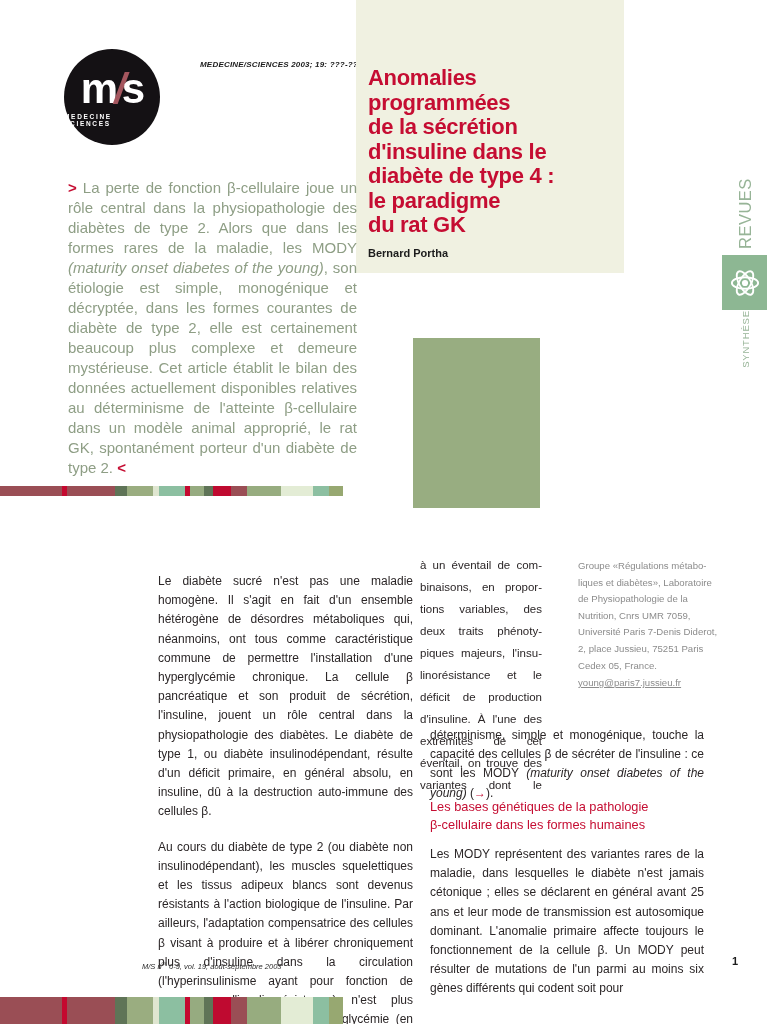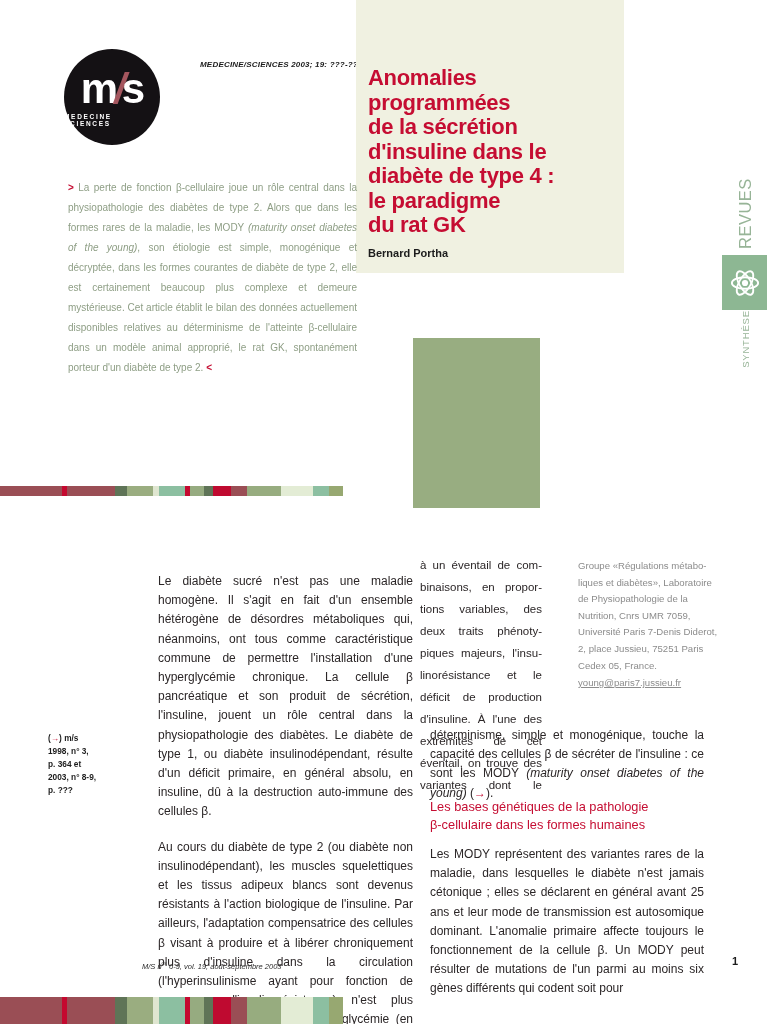--- a/index.html
+++ b/index.html
@@ -24,21 +24,21 @@
   .revues{position:absolute;left:712px;top:203px;width:70px;height:22px;transform:rotate(-90deg);
         text-align:center;font-size:16.5px;color:var(--sage_text,#97b497);letter-spacing:.5px;}
   .icon-box{position:absolute;left:722px;top:255px;width:45px;height:55px;background:var(--sage,#8db793);
         display:flex;align-items:center;justify-content:center;}
   .synthese{position:absolute;left:712px;top:332px;width:70px;height:14px;transform:rotate(-90deg);
         text-align:center;font-size:9.5px;color:var(--sage_text,#97b497);letter-spacing:.8px;}
 
   .green-rect{position:absolute;left:413px;top:338px;width:127px;height:170px;background:var(--olive,#98ad81);}
 
   
-  .abstract{position:absolute;left:68px;top:178px;width:289px;font-size:10px;line-height:20px;
+  .abstract{position:absolute;left:68px;top:178px;width:289px;font-size:15px;line-height:20px;
         text-align:justify;color:var(--abstract_green,#8e9e85);hyphens:auto;}
   .abstract .mark{color:var(--accent_red,#c50d32);font-weight:bold;}
 
   
   .strip{position:absolute;left:0;display:flex;overflow:hidden;}
   .strip-top{top:486px;height:10px;width:343px;}
   .strip-bottom{top:997px;height:27px;width:343px;}
   .strip-seg{height:100%;flex:0 0 auto;}
 
   
@@ -121,25 +121,20 @@
       <div class="strip-seg" style="width: 14px; background: rgb(150, 171, 128);"></div>
       <div class="strip-seg" style="width: 9px; background: rgb(95, 116, 87);"></div>
       <div class="strip-seg" style="width: 18px; background: rgb(191, 10, 48);"></div>
       <div class="strip-seg" style="width: 16px; background: rgb(154, 78, 85);"></div>
       <div class="strip-seg" style="width: 34px; background: rgb(151, 172, 127);"></div>
       <div class="strip-seg" style="width: 32px; background: rgb(227, 236, 213);"></div>
       <div class="strip-seg" style="width: 16px; background: rgb(140, 191, 161);"></div>
       <div class="strip-seg" style="width: 14px; background: rgb(151, 168, 113);"></div>
     </div>
 
-  <div class="margin-note"><span><span>(</span><span class="red">→</span><span>) m/s</span></span>
-<span>1998, n° 3,
-p. 364 et
-2003, n° 8-9,
-p. ???</span></div>
 
   <div class="col1">
     <p>Le diabète sucré n'est pas une maladie homogène. Il s'agit en fait d'un ensemble hétérogène de désordres métaboliques qui, néanmoins, ont tous comme caractéristique commune de permettre l'installation d'une hyperglycémie chronique. La cellule β pancréatique et son produit de sécrétion, l'insuline, jouent un rôle central dans la physiopathologie des diabètes. Le diabète de type 1, ou diabète insulinodépendant, résulte d'un déficit primaire, en général absolu, en insuline, dû à la destruction auto-immune des cellules β.</p>
     <p><span>Au cours du diabète de type 2 (ou diabète non insulinodépendant), les muscles squelettiques et les tissus adipeux blancs sont devenus résistants à l'action biologique de l'insuline. Par ailleurs, l'adaptation compensatrice des cellules β visant à produire et à libérer chroniquement plus d'insuline dans la circulation (l'hyperinsulinisme ayant pour fonction de compenser l'insulinorésistance) n'est plus suffisante pour assurer la normoglycémie (en particulier en phase postprandiale), ce qui se traduit </span><em>in fine</em><span> par un épuisement fonctionnel des cellules β survivantes </span><span class="ref">[1]</span><span>. Le diabète de type 2 lui-même n'est pas une maladie homogène, les diverses variantes de diabète type 2 correspondant</span></p>
   </div>
 
   <div class="col2-narrow">à un éventail de com-
 binaisons, en propor-
 tions variables, des
 deux traits phénoty-

